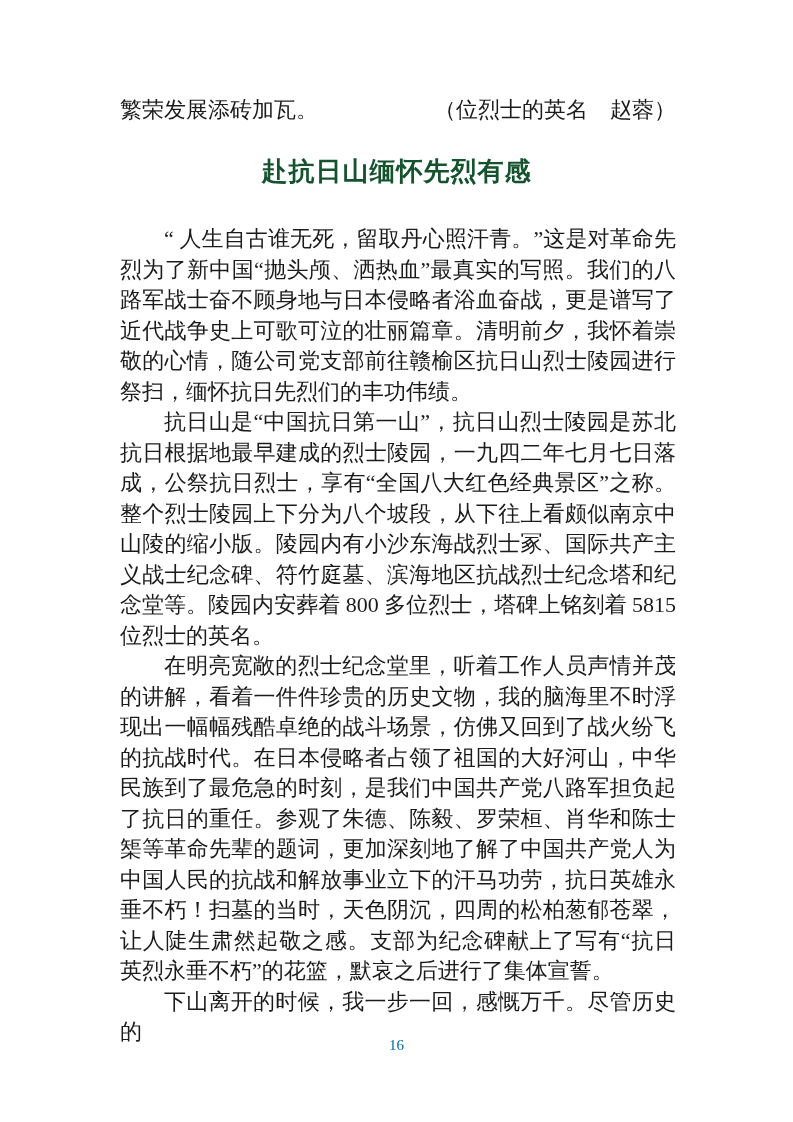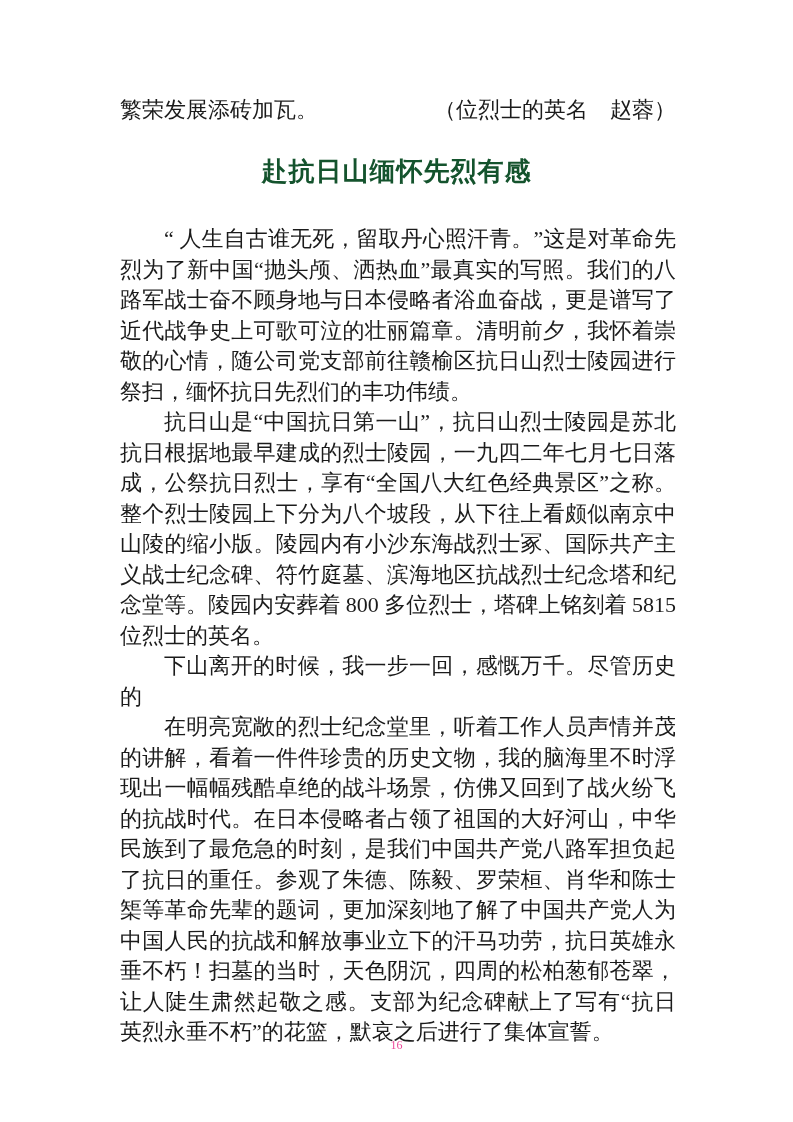--- a/index.html
+++ b/index.html
@@ -55,39 +55,39 @@
     margin: 0;
     padding: 0;
     text-indent: 2em;
   }
   .page-number {
     position: absolute;
     top: 1036px;
     left: 0;
     width: 100%;
     text-align: center;
-    font-size: 12px;
+    font-size: 15px;
     line-height: 18px;
-    color: #ec4899;
+    color: #0369a1;
   }
 </style>
 </head>
 <body>
 
 <div class="page">
 
   <div class="header-row">
     <span>繁荣发展添砖加瓦。</span>
     <span>（位烈士的英名　赵蓉）</span>
   </div>
 
   <h1 class="doc-title">赴抗日山缅怀先烈有感</h1>
 
   <div class="article">
     <p>“ 人生自古谁无死，留取丹心照汗青。”这是对革命先烈为了新中国“抛头颅、洒热血”最真实的写照。我们的八路军战士奋不顾身地与日本侵略者浴血奋战，更是谱写了近代战争史上可歌可泣的壮丽篇章。清明前夕，我怀着崇敬的心情，随公司党支部前往赣榆区抗日山烈士陵园进行祭扫，缅怀抗日先烈们的丰功伟绩。</p>
     <p>抗日山是“中国抗日第一山”，抗日山烈士陵园是苏北抗日根据地最早建成的烈士陵园，一九四二年七月七日落成，公祭抗日烈士，享有“全国八大红色经典景区”之称。整个烈士陵园上下分为八个坡段，从下往上看颇似南京中山陵的缩小版。陵园内有小沙东海战烈士冢、国际共产主义战士纪念碑、符竹庭墓、滨海地区抗战烈士纪念塔和纪念堂等。陵园内安葬着 800 多位烈士，塔碑上铭刻着 5815 位烈士的英名。</p>
+    <p>在明亮宽敞的烈士纪念堂里，听着工作人员声情并茂的讲解，看着一件件珍贵的历史文物，我的脑海里不时浮现出一幅幅残酷卓绝的战斗场景，仿佛又回到了战火纷飞的抗战时代。在日本侵略者占领了祖国的大好河山，中华民族到了最危急的时刻，是我们中国共产党八路军担负起了抗日的重任。参观了朱德、陈毅、罗荣桓、肖华和陈士榘等革命先辈的题词，更加深刻地了解了中国共产党人为中国人民的抗战和解放事业立下的汗马功劳，抗日英雄永垂不朽！扫墓的当时，天色阴沉，四周的松柏葱郁苍翠，让人陡生肃然起敬之感。支部为纪念碑献上了写有“抗日英烈永垂不朽”的花篮，默哀之后进行了集体宣誓。</p>
     <p>下山离开的时候，我一步一回，感慨万千。尽管历史的</p>
-    <p>在明亮宽敞的烈士纪念堂里，听着工作人员声情并茂的讲解，看着一件件珍贵的历史文物，我的脑海里不时浮现出一幅幅残酷卓绝的战斗场景，仿佛又回到了战火纷飞的抗战时代。在日本侵略者占领了祖国的大好河山，中华民族到了最危急的时刻，是我们中国共产党八路军担负起了抗日的重任。参观了朱德、陈毅、罗荣桓、肖华和陈士榘等革命先辈的题词，更加深刻地了解了中国共产党人为中国人民的抗战和解放事业立下的汗马功劳，抗日英雄永垂不朽！扫墓的当时，天色阴沉，四周的松柏葱郁苍翠，让人陡生肃然起敬之感。支部为纪念碑献上了写有“抗日英烈永垂不朽”的花篮，默哀之后进行了集体宣誓。</p>
   </div>
 
   <div class="page-number">16</div>
 
 </div>
 
 </body></html>

